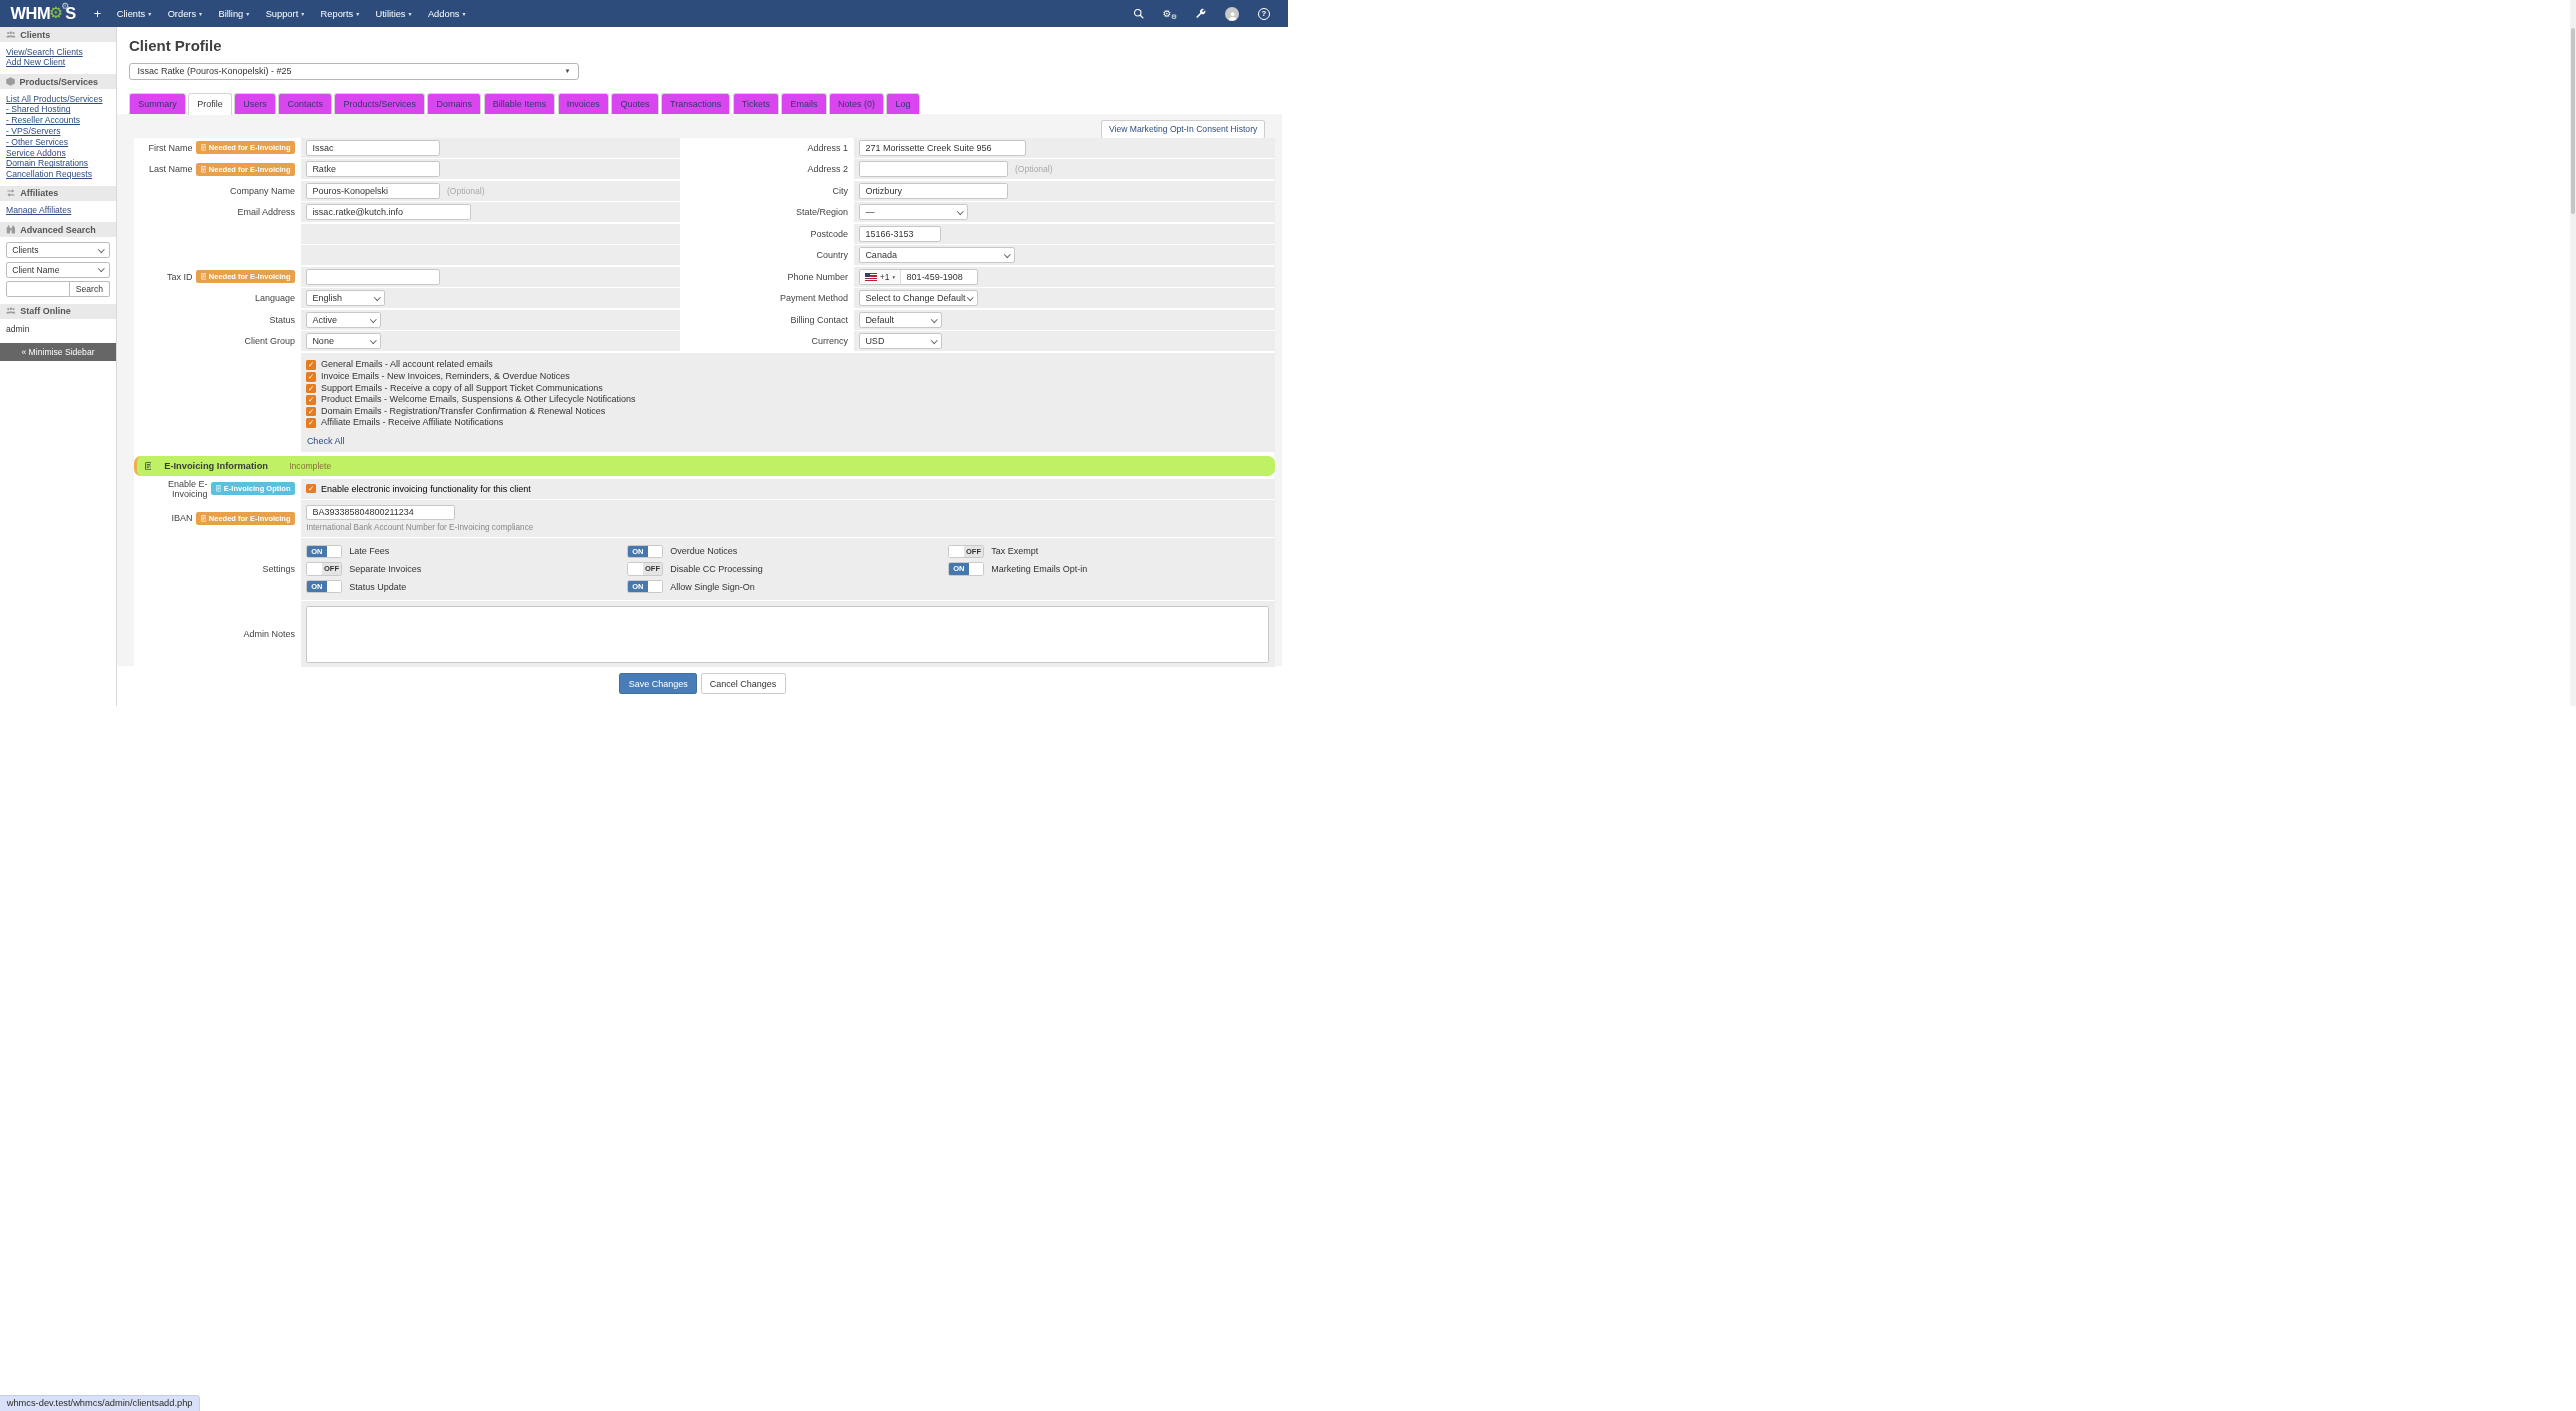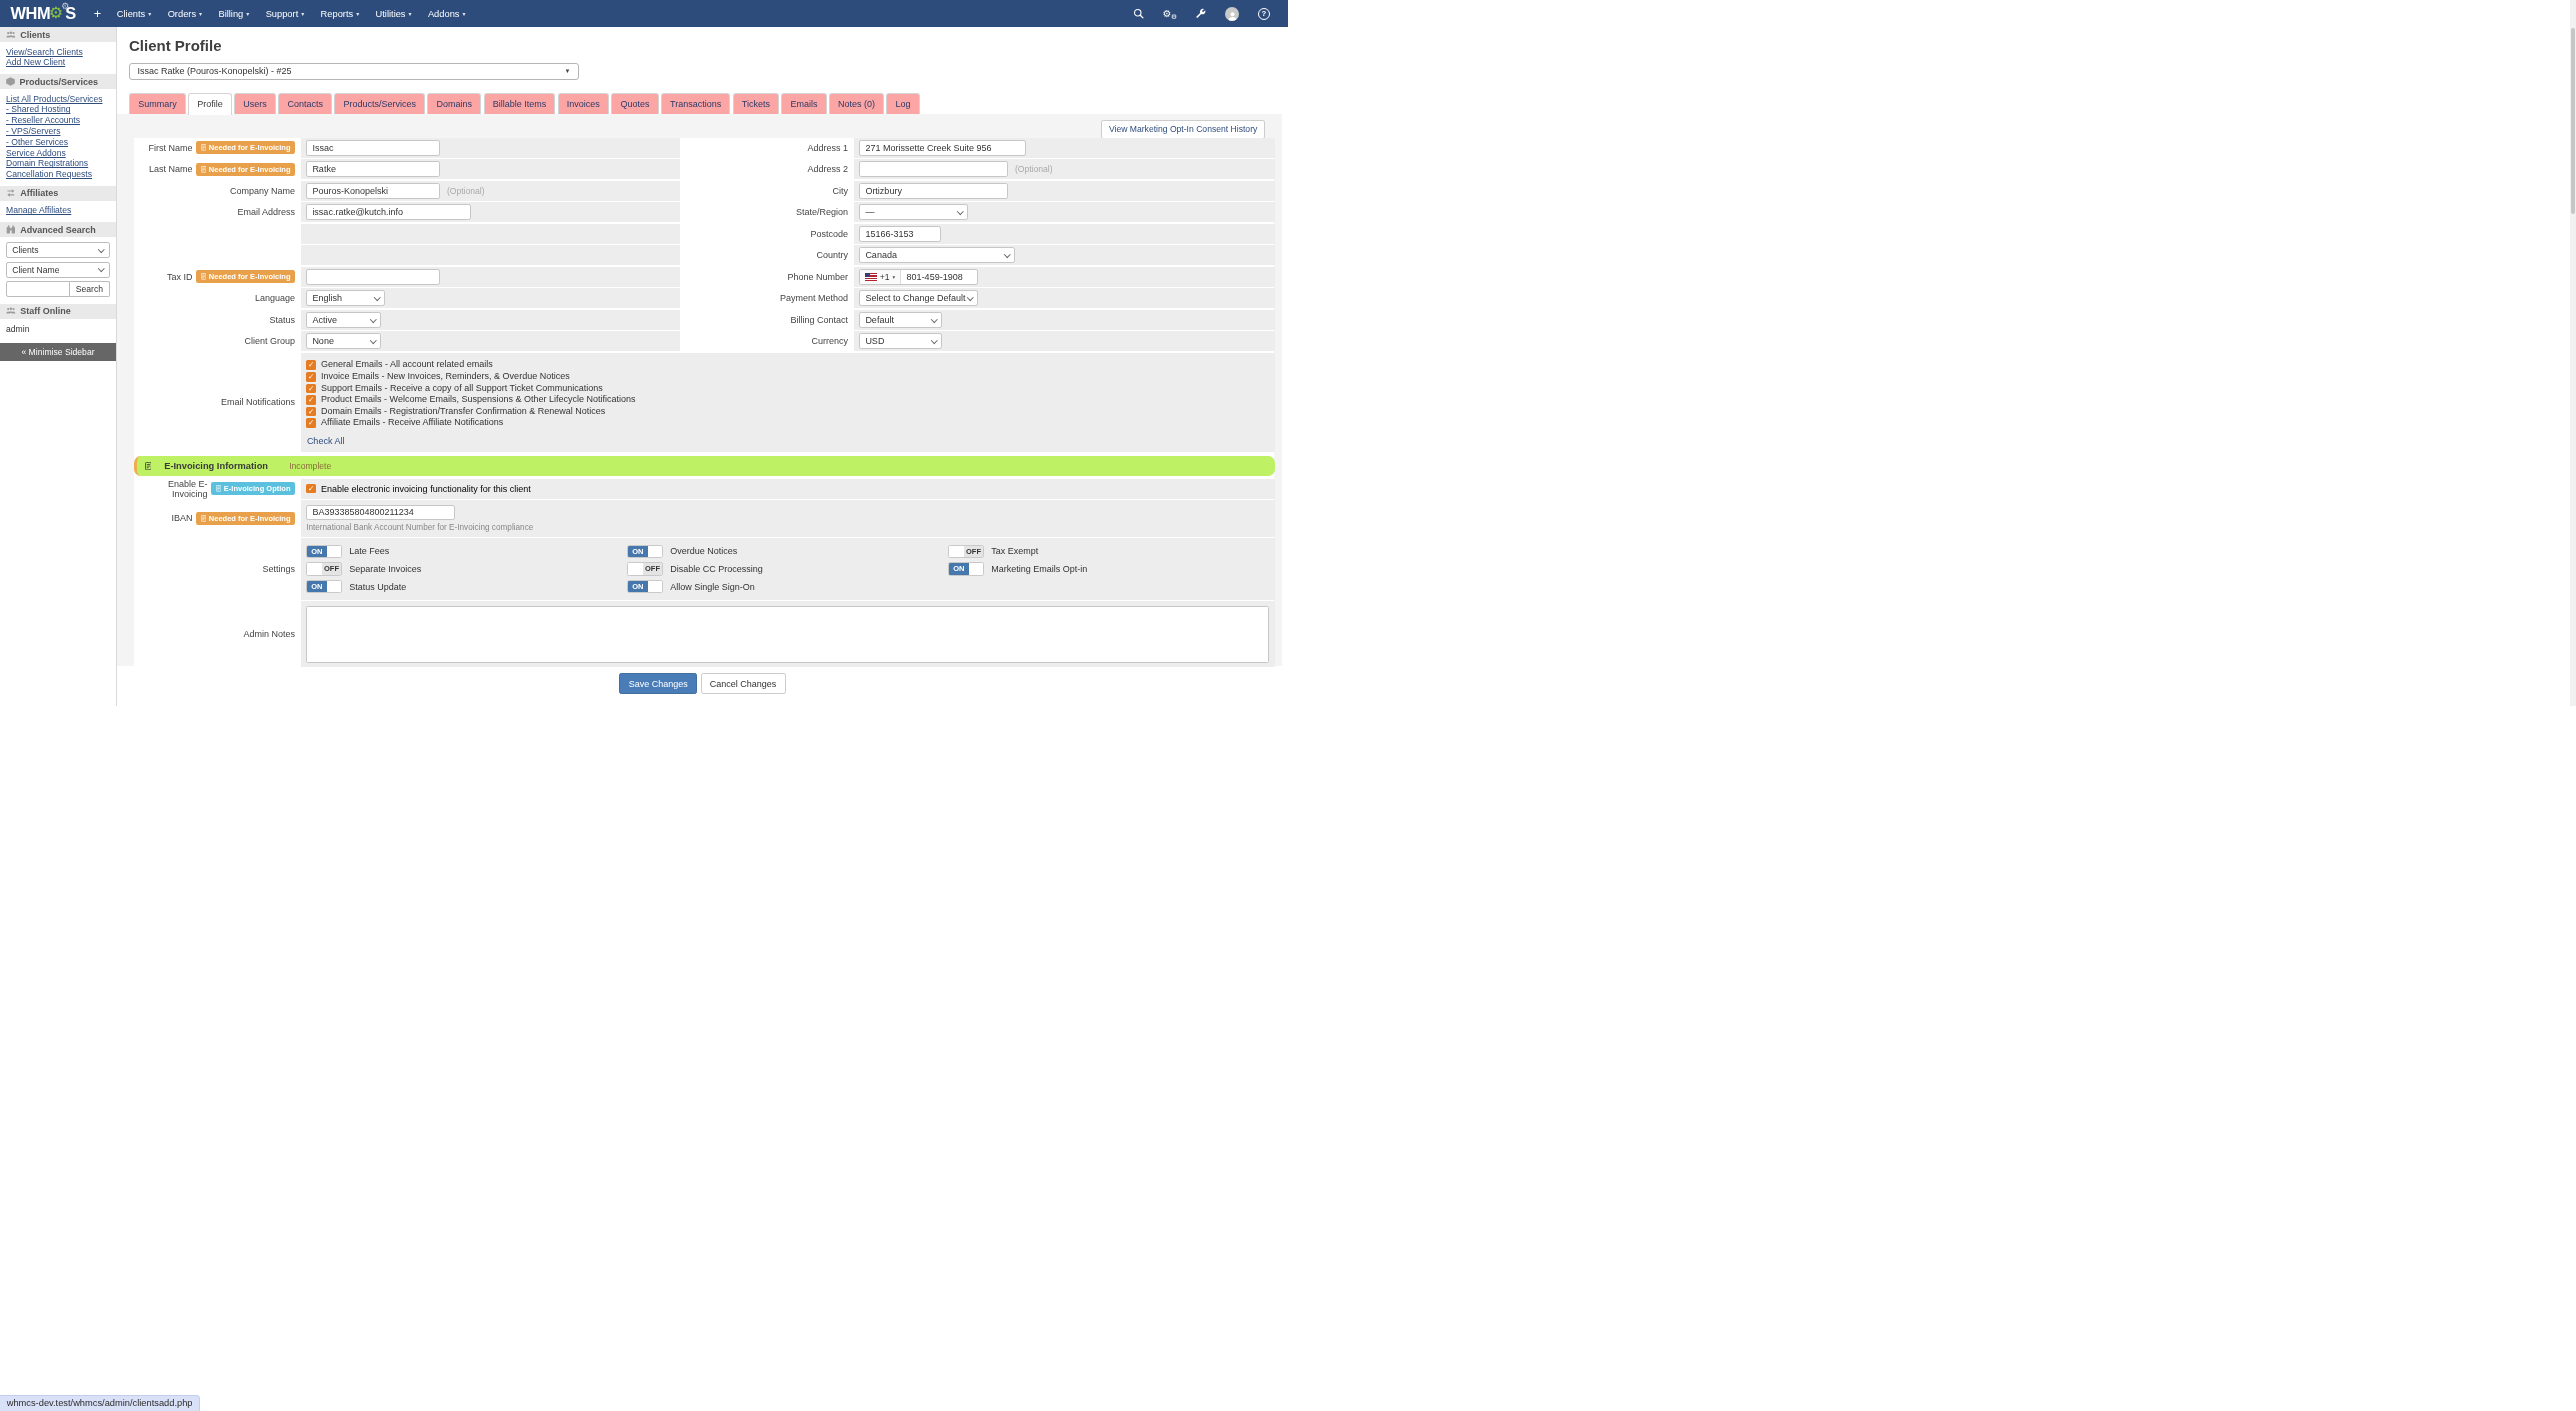--- a/index.html
+++ b/index.html
@@ -38,21 +38,21 @@
   .sb-searchrow button{ height:15.7px; border:0.7px solid #bbb; border-left:none; background:#fff; border-radius:0 2.2px 2.2px 0; font-size:8.6px; padding:0 6px; color:#333; cursor:pointer;}
   .sb-staff{ padding:5.2px 6px; color:#333;}
   .sb-min{ margin-top:4.5px; background:#666; color:#fff; text-align:center; font-size:8.6px; padding:3.7px 0; cursor:pointer;}
 
   
   .main{ margin-left:117px; position:relative; height:679px;}
   .page-title{ font-size:15px; font-weight:600; color:#404040; margin:9.7px 0 0 12px;}
   .client-select{ margin:9px 0 0 12px; width:450px; height:17px; border:0.7px solid #b5b5b5; border-radius:3px; background:#fff; display:flex; align-items:center; justify-content:space-between; padding:0 7.5px; font-size:9px; color:#333; cursor:pointer;}
   .client-select .solid-caret{ font-size:6px; color:#444;}
   .tabs{ display:flex; gap:2.2px; margin:13.4px 0 0 12px; align-items:flex-end; position:relative; z-index:2;}
-  .tab{ background:#fca5a5; border:0.7px solid #d4d4d4; border-bottom:none; border-radius:3px 3px 0 0; padding:4.5px 8.2px 5.2px; font-size:9px; color:#2c3a67; cursor:pointer; white-space:nowrap;}
+  .tab{ background:#d946ef; border:0.7px solid #d4d4d4; border-bottom:none; border-radius:3px 3px 0 0; padding:4.5px 8.2px 5.2px; font-size:9px; color:#2c3a67; cursor:pointer; white-space:nowrap;}
   .tab.active{ background:#fff; color:#3a3a3a; padding-bottom:6.7px; margin-bottom:-1.5px;}
 
   .panel{ background:#f4f4f4; margin-right:6px; height:552px; position:relative; z-index:1;}
   .mkt-btn{ position:absolute; top:6px; right:17px; background:#fff; border:0.7px solid #ccc; border-radius:2.2px; padding:3.7px 6.7px; font-size:8.6px; color:#2e4c7e; cursor:pointer;}
   .card{ position:absolute; left:17px; top:24px; width:1140px; background:#fff; padding-bottom:6px;}
 
   .formgrid{ display:grid; grid-template-columns:167px 379px 174px 421px; row-gap:1.5px; font-size:9px; }
   .flabel{ display:flex; justify-content:flex-end; align-items:center; gap:3.7px; padding-right:6px; color:#444; min-height:20px; text-align:right;}
   .fcell{ background:#ededed; display:flex; align-items:center; padding-left:5.2px; min-height:20px;}
   .fcell.blank{}
@@ -467,23 +467,20 @@
         <div class="flabel">
             <span>Currency</span>
           </div>
         <div class="fcell">
           <div class="sel" style="width:83px">
             <span>USD</span>
               <span class="chev"></span>
           </div>
         </div>
 
-        <div class="flabel">
-            <span>Email Notifications</span>
-          </div>
         <div class="fcell wide notif-cell">
           <div class="notif-line">
               <span class="chk">✓</span>
               <span>General Emails - All account related emails</span>
             </div>
           <div class="notif-line">
               <span class="chk">✓</span>
               <span>Invoice Emails - New Invoices, Reminders, &amp; Overdue Notices</span>
             </div>
           <div class="notif-line">

